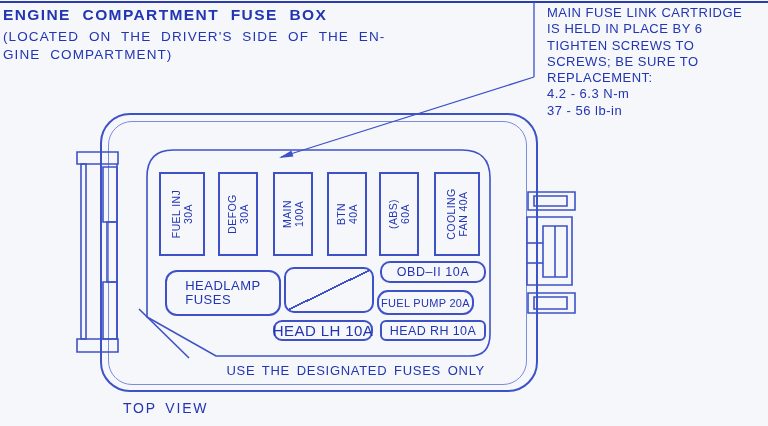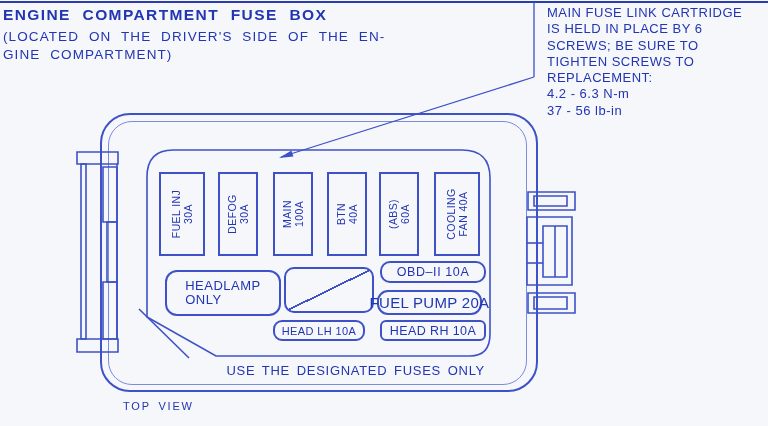--- a/index.html
+++ b/index.html
@@ -50,44 +50,44 @@
 
   .rbox{border:2px solid var(--line);display:flex;align-items:center;justify-content:center;
     text-align:left;z-index:3;white-space:nowrap}
   .relay{left:165px;top:270px;width:116px;height:46px;border-radius:12px;font-size:13px;line-height:14px;letter-spacing:0.5px}
   .emptyslot{left:284px;top:267px;width:90px;height:46px;border-radius:10px;
     background:linear-gradient(to bottom right,
       transparent calc(50% - 0.9px),
       var(--line) calc(50% - 0.9px),
       var(--line) calc(50% + 0.9px),
       transparent calc(50% + 0.9px));}
-  .headlh{left:273px;top:320px;width:92px;height:21px;border-radius:9px;font-size:11px;letter-spacing:0.4px}
+  .headlh{left:273px;top:320px;width:100px;height:21px;border-radius:9px;font-size:15px;letter-spacing:0.4px}
   .obd{left:380px;top:261px;width:106px;height:22px;border-radius:10px;font-size:12.5px;letter-spacing:0.6px}
-  .fuelpump{left:377px;top:290px;width:105px;height:25px;border-radius:11px;font-size:15px;letter-spacing:0.3px}
+  .fuelpump{left:377px;top:290px;width:97px;height:25px;border-radius:11px;font-size:11px;letter-spacing:0.3px}
   .headrh{left:380px;top:320px;width:106px;height:21px;border-radius:6px;font-size:12.5px;letter-spacing:0.4px}
 
   .warning{left:155px;top:363px;width:330px;text-align:right;font-size:13px;letter-spacing:0.7px;word-spacing:2.5px;z-index:4;white-space:nowrap}
-  .topview{left:123px;top:400px;font-size:11px;letter-spacing:1.8px;word-spacing:3px}
+  .topview{left:123px;top:400px;font-size:14px;letter-spacing:1.8px;word-spacing:3px}
 </style>
 </head>
 <body>
 
 <div class="stage">
 
   <div class="abs top-rule"></div>
 
   <div class="abs sub sub1">(LOCATED ON THE DRIVER'S SIDE OF THE EN-</div>
   <div class="abs title">ENGINE COMPARTMENT FUSE BOX</div>
   <div class="abs sub sub2">GINE COMPARTMENT)</div>
 
   <div class="abs note">
     <div>MAIN FUSE LINK CARTRIDGE</div>
     <div>IS HELD IN PLACE BY 6</div>
+    <div>TIGHTEN SCREWS TO</div>
     <div>SCREWS; BE SURE TO</div>
-    <div>TIGHTEN SCREWS TO</div>
     <div>REPLACEMENT:</div>
     <div>4.2 - 6.3 N-m</div>
     <div>37 - 56 lb-in</div>
   </div>
 
   <div class="abs casing outer"></div>
   <div class="abs casing inner"></div>
 
   <svg class="abs art" viewBox="0 0 768 426" xmlns="http://www.w3.org/2000/svg">
     <g fill="none" stroke="#3e51c6" stroke-width="1.6">
@@ -152,21 +152,21 @@
   <div class="abs fuse f6">
     <div class="vlabel">
       <span>COOLING</span>
       <span>FAN 40A</span>
     </div>
   </div>
 
   <div class="abs rbox relay">
     <div>
       <span style="display:block">HEADLAMP</span>
-      <span style="display:block">ONLY</span>
+      <span style="display:block">FUSES</span>
     </div>
   </div>
   <div class="abs rbox emptyslot"></div>
 
   <div class="abs rbox obd">OBD–II 10A</div>
   <div class="abs rbox fuelpump">FUEL PUMP 20A</div>
   <div class="abs rbox headlh">HEAD LH 10A</div>
   <div class="abs rbox headrh">HEAD RH 10A</div>
 
   <div class="abs warning">USE THE DESIGNATED FUSES ONLY</div>

